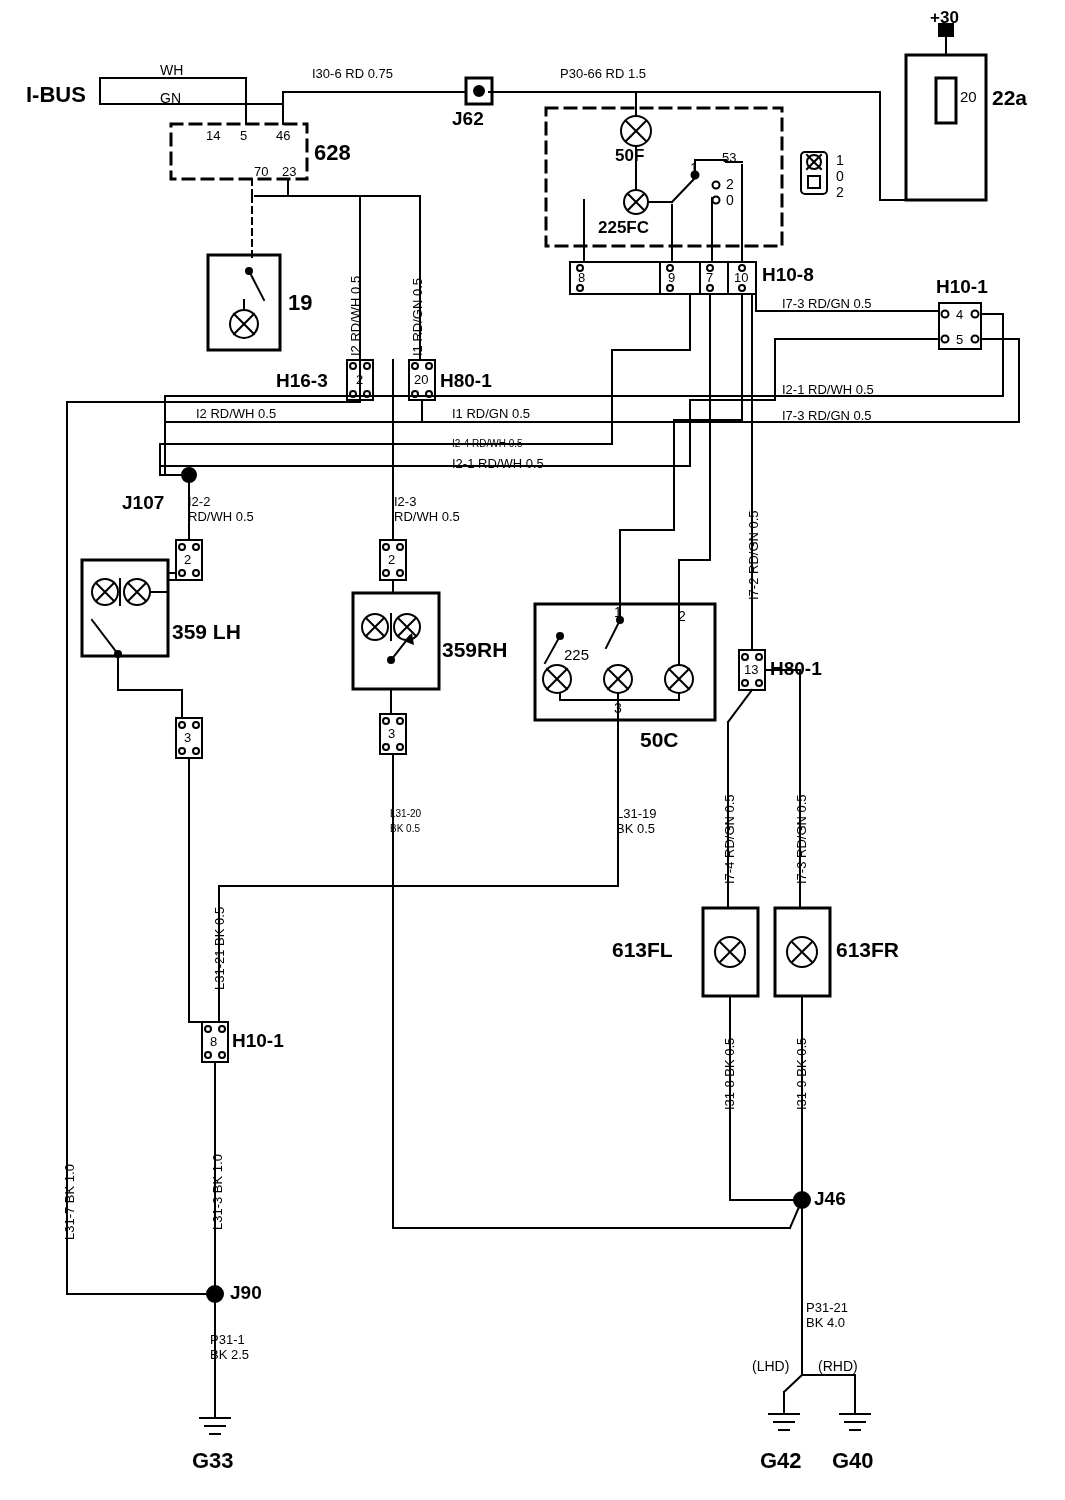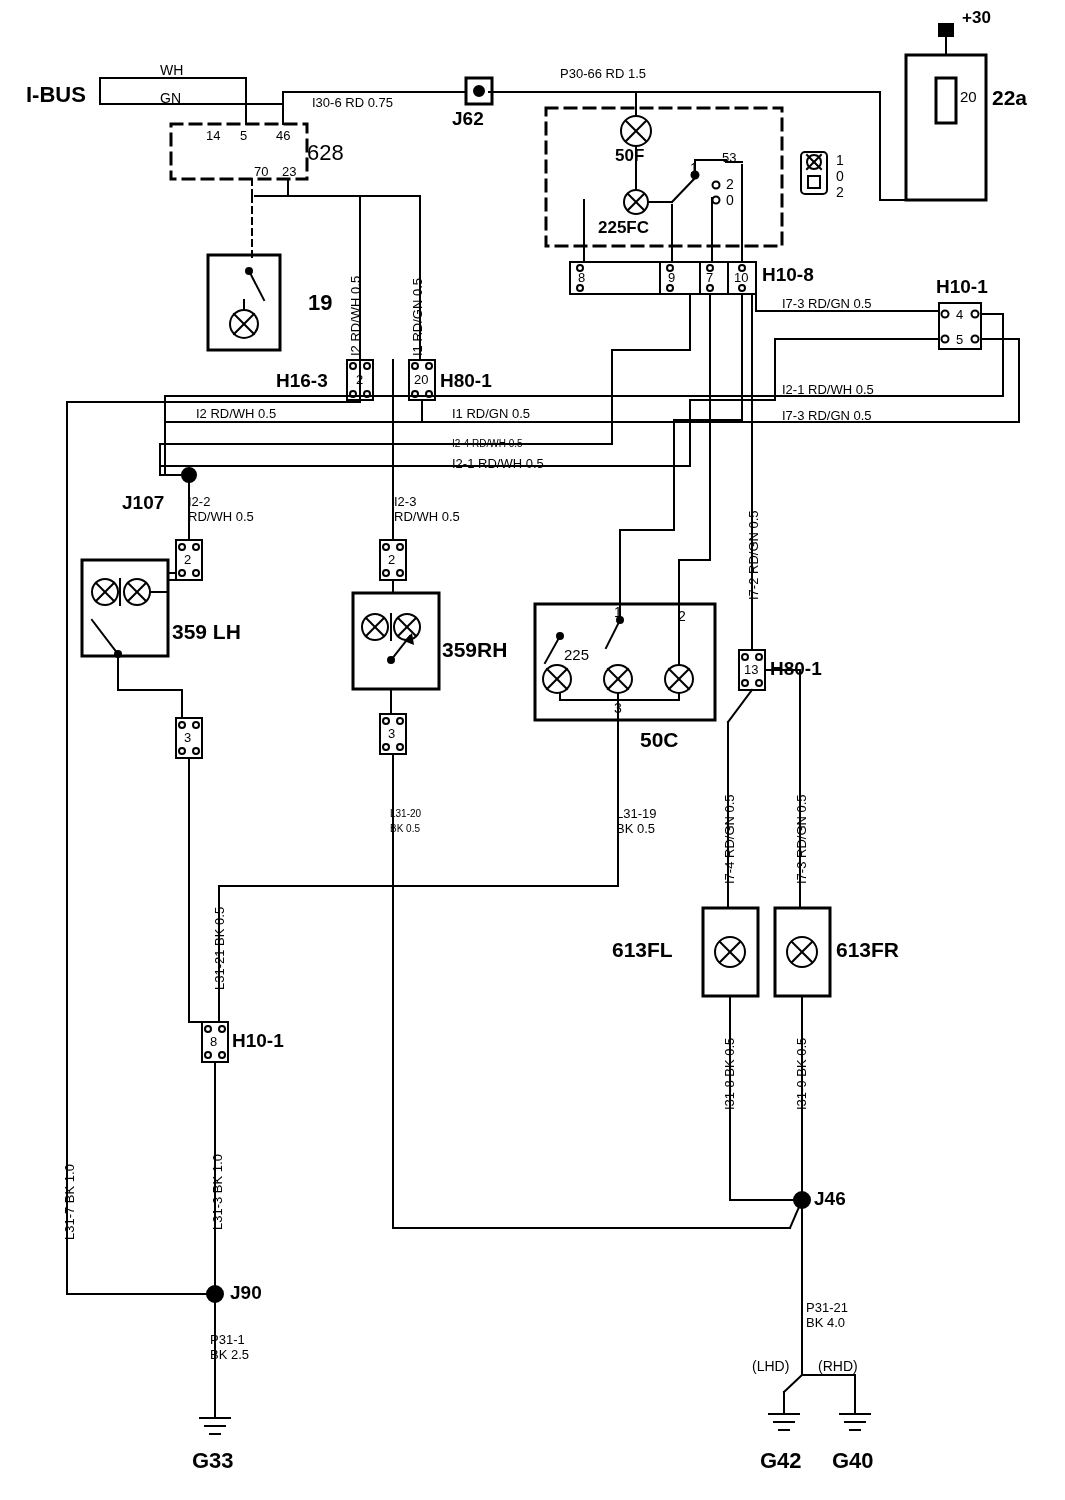--- a/index.html
+++ b/index.html
@@ -285,34 +285,34 @@
     <circle cx="814" cy="162" r="7" fill="none" stroke-width="2"></circle>
     <line x1="807" y1="155" x2="821" y2="169"></line>
         <line x1="807" y1="169" x2="821" y2="155"></line>
     <rect x="808" y="176" width="12" height="12" fill="none" stroke-width="2"></rect>
   </g>
 </svg>
 
 <div class="lbl" style="left:26px;top:82px;font-size:22px;font-weight:bold;">I-BUS</div>
 <div class="lbl" style="left:160px;top:62px;font-size:14px;">WH</div>
 <div class="lbl" style="left:160px;top:90px;font-size:14px;">GN</div>
-<div class="lbl" style="left:312px;top:66px;font-size:13px;margin-top:29px;">I30-6  RD  0.75</div>
+<div class="lbl" style="left:312px;top:66px;font-size:13px;">I30-6  RD  0.75</div>
 <div class="lbl" style="left:560px;top:66px;font-size:13px;">P30-66  RD  1.5</div>
 <div class="lbl" style="left:452px;top:108px;font-size:19px;font-weight:bold;">J62</div>
-<div class="lbl" style="left:930px;top:8px;font-size:17px;font-weight:bold;margin-left:32px;">+30</div>
+<div class="lbl" style="left:930px;top:8px;font-size:17px;font-weight:bold;">+30</div>
 <div class="lbl" style="left:960px;top:88px;font-size:15px;">20</div>
 <div class="lbl" style="left:992px;top:86px;font-size:21px;font-weight:bold;">22a</div>
 
 <div class="lbl" style="left:206px;top:128px;font-size:13px;">14</div>
 <div class="lbl" style="left:240px;top:128px;font-size:13px;">5</div>
 <div class="lbl" style="left:276px;top:128px;font-size:13px;">46</div>
 <div class="lbl" style="left:254px;top:164px;font-size:13px;">70</div>
 <div class="lbl" style="left:282px;top:164px;font-size:13px;">23</div>
-<div class="lbl" style="left:307px;top:140px;font-size:22px;font-weight:normal;">628</div>
-<div class="lbl" style="left:288px;top:290px;font-size:22px;font-weight:bold;margin-left:20px;">19</div>
+<div class="lbl" style="left:314px;top:140px;font-size:22px;font-weight:bold;">628</div>
+<div class="lbl" style="left:288px;top:290px;font-size:22px;font-weight:bold;">19</div>
 
 <div class="lbl vert" style="left:348px;top:356px;font-size:13px;">I2  RD/WH  0.5</div>
 <div class="lbl vert" style="left:410px;top:356px;font-size:13px;">I1  RD/GN  0.5</div>
 <div class="lbl" style="left:276px;top:370px;font-size:19px;font-weight:bold;">H16-3</div>
 <div class="lbl" style="left:356px;top:372px;font-size:13px;">2</div>
 <div class="lbl" style="left:414px;top:372px;font-size:13px;">20</div>
 <div class="lbl" style="left:440px;top:370px;font-size:19px;font-weight:bold;">H80-1</div>
 
 <div class="lbl" style="left:615px;top:146px;font-size:17px;font-weight:bold;">50F</div>
 <div class="lbl" style="left:598px;top:218px;font-size:17px;font-weight:bold;">225FC</div>

